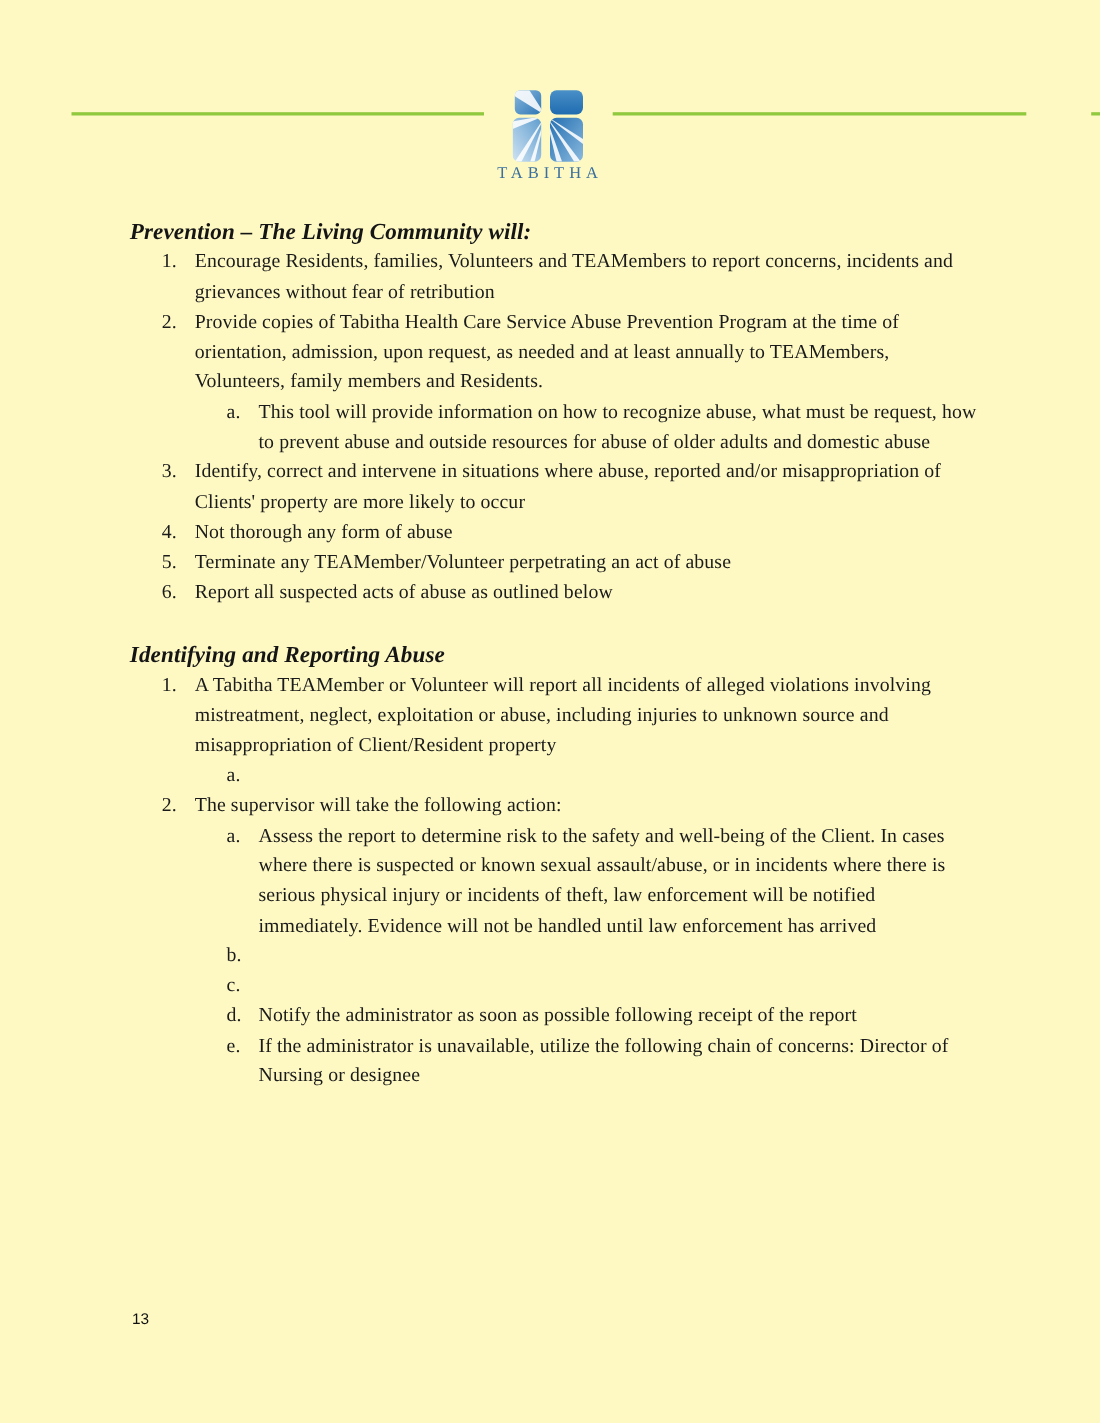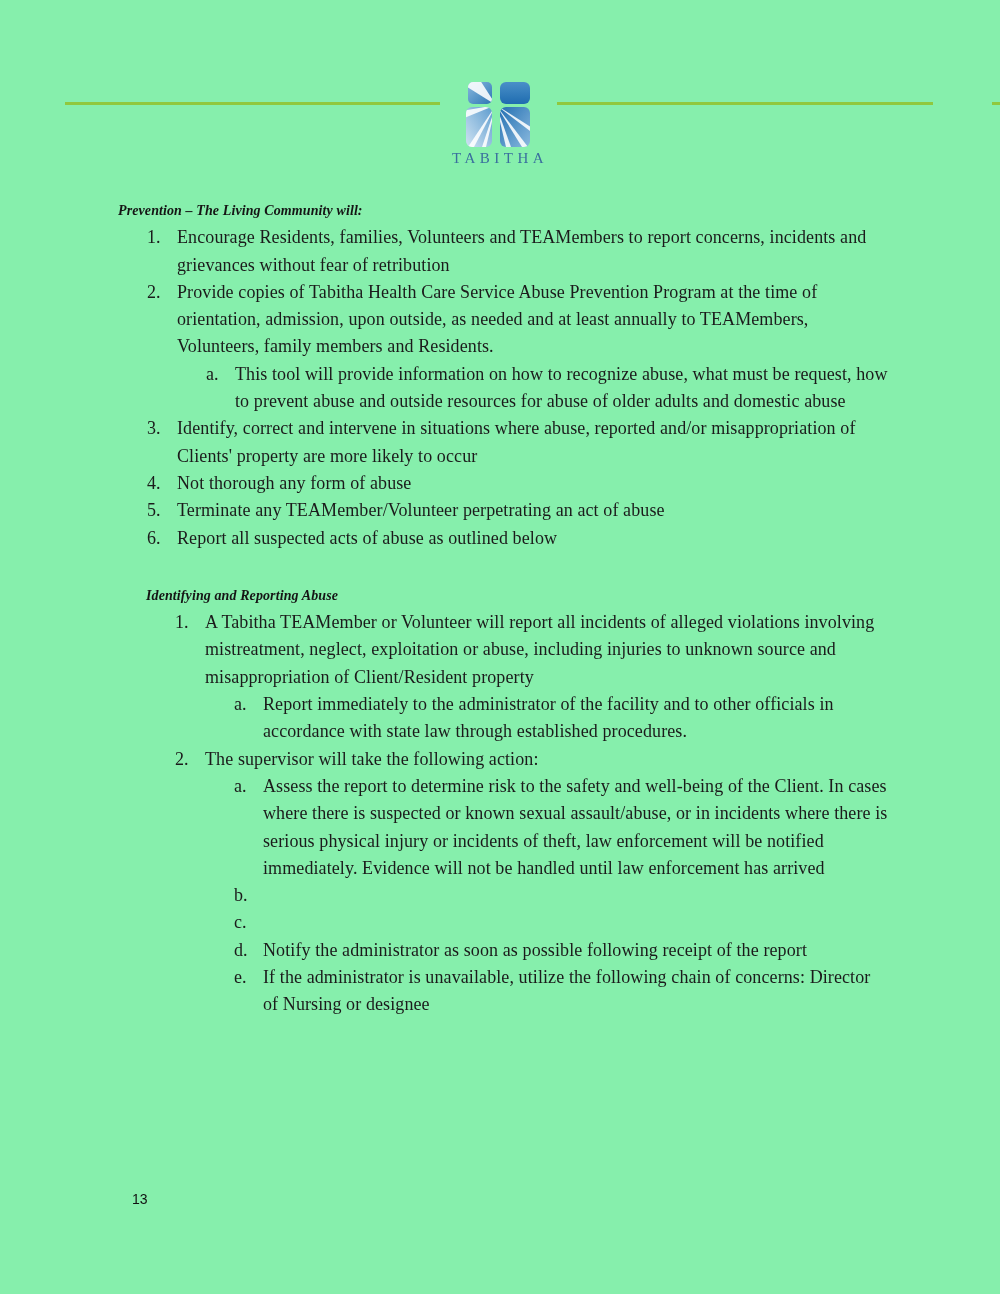--- a/index.html
+++ b/index.html
@@ -1,19 +1,19 @@
 <!DOCTYPE html>
 <html><head>
 <meta charset="utf-8">
 <style>
   html,body{margin:0;padding:0;background:#ffffff;}
   .page{
     position:relative;
     width:1000px;height:1294px;
-    background:#86efac;
+    background:#fef9c3;
     font-family:"Liberation Serif",serif;
     color:#1b1b1b;
     overflow:hidden;
   }
   
   .rule{position:absolute;top:102px;height:3px;background:#90c83e;}
   .rule-left{left:65px;width:375px;}
   .rule-right{left:557px;width:376px;}
   .rule-edge{left:992px;width:8px;}
   .logo-icon{position:absolute;left:466px;top:81px;}
@@ -24,32 +24,32 @@
     font-size:15px;letter-spacing:4.5px;
     color:#3a6f9e;
   }
   
   .content{
     position:absolute;left:118px;top:197px;width:770px;
     font-size:18px;line-height:27.3px;letter-spacing:0.1px;
   }
   .heading{
     font-style:italic;font-weight:bold;
-    font-size:14px;line-height:27.3px;
+    font-size:21px;line-height:27.3px;
     color:#151515;
     margin:0;
   }
-  .sec2{margin-top:30px;margin-left:28px;}
+  .sec2{margin-top:30px;}
   .row{display:flex;}
   .m{flex:none;}
   .m1{margin-left:29px;width:30px;}
   .m2{margin-left:88px;width:29px;}
   .t{flex:1;}
   .pageno{
-    position:absolute;left:132px;top:1191px;
+    position:absolute;left:120px;top:1191px;
     font-family:"Liberation Sans",sans-serif;
     font-size:14px;color:#111;
   }
 </style>
 </head>
 <body>
 
 <div class="page">
 
   <div class="rule rule-left"></div>
@@ -101,21 +101,21 @@
 
     <section>
       <h2 class="heading">Prevention – The Living Community will:</h2>
 
       <div class="row">
         <span class="m m1">1.</span>
         <span class="t">Encourage Residents, families, Volunteers and TEAMembers to report concerns, incidents and grievances without fear of retribution</span>
       </div>
       <div class="row">
         <span class="m m1">2.</span>
-        <span class="t">Provide copies of Tabitha Health Care Service Abuse Prevention Program at the time of orientation, admission, upon outside, as needed and at least annually to TEAMembers, Volunteers, family members and Residents.</span>
+        <span class="t">Provide copies of Tabitha Health Care Service Abuse Prevention Program at the time of orientation, admission, upon request, as needed and at least annually to TEAMembers, Volunteers, family members and Residents.</span>
       </div>
       <div class="row">
         <span class="m m2">a.</span>
         <span class="t">This tool will provide information on how to recognize abuse, what must be request, how to prevent abuse and outside resources for abuse of older adults and domestic abuse</span>
       </div>
       <div class="row">
         <span class="m m1">3.</span>
         <span class="t">Identify, correct and intervene in situations where abuse, reported and/or misappropriation of Clients' property are more likely to occur</span>
       </div>
       <div class="row">
@@ -134,21 +134,20 @@
 
     <section class="sec2">
       <h2 class="heading">Identifying and Reporting Abuse</h2>
 
       <div class="row">
         <span class="m m1">1.</span>
         <span class="t">A Tabitha TEAMember or Volunteer will report all incidents of alleged violations involving mistreatment, neglect, exploitation or abuse, including injuries to unknown source and misappropriation of Client/Resident property</span>
       </div>
       <div class="row">
         <span class="m m2">a.</span>
-        <span class="t">Report immediately to the administrator of the facility and to other officials in accordance with state law through established procedures.</span>
       </div>
       <div class="row">
         <span class="m m1">2.</span>
         <span class="t">The supervisor will take the following action:</span>
       </div>
       <div class="row">
         <span class="m m2">a.</span>
         <span class="t">Assess the report to determine risk to the safety and well-being of the Client. In cases where there is suspected or known sexual assault/abuse, or in incidents where there is serious physical injury or incidents of theft, law enforcement will be notified immediately. Evidence will not be handled until law enforcement has arrived</span>
       </div>
       <div class="row">

